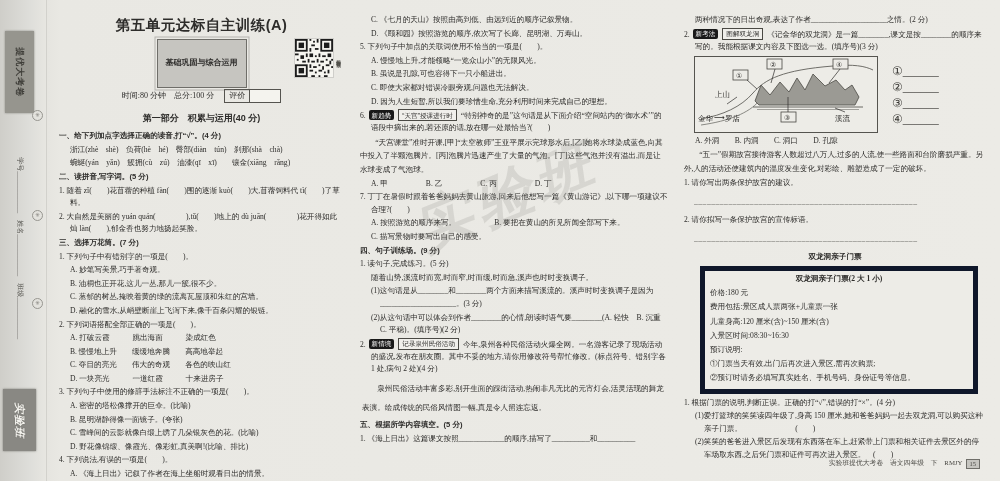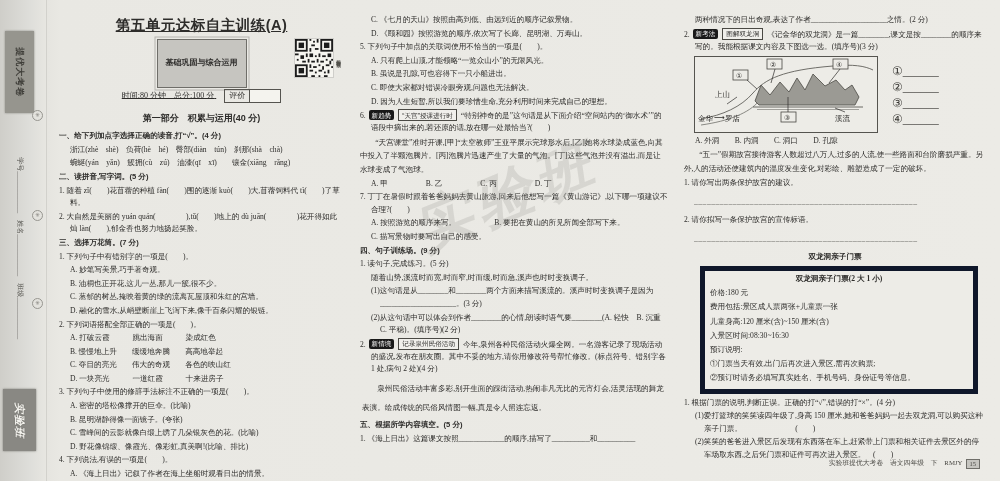--- a/index.html
+++ b/index.html
@@ -35,21 +35,21 @@
   .line{margin-bottom:1px;}
   .h{font-family:"Liberation Sans",sans-serif;font-weight:bold;}
   .n{padding-left:11px;text-indent:-11px;}
   .n2{padding-left:20px;text-indent:-9px;}
   .o{padding-left:21px;text-indent:-10px;}
   .c{text-align:center;font-family:"Liberation Sans",sans-serif;font-weight:bold;}
   .para{text-indent:2em;line-height:19px;margin:3px 0 2px 2px;}
   .para2{text-indent:2em;line-height:13.6px;}
   .blank{margin:7px 0 5px 10px;color:#55544f;letter-spacing:.5px;}
   
-  .head{position:relative;text-align:center;text-decoration:underline;}
+  .head{position:relative;text-align:center;}
   .title{font-family:"Liberation Sans",sans-serif;font-weight:bold;font-size:14.5px;line-height:18px;margin-top:12px;letter-spacing:.5px;}
   .sub-badge{display:inline-block;margin-top:5px;padding:17px 8px;font-family:"Liberation Sans",sans-serif;
     font-weight:bold;font-size:8px;background:#c6c5c0;border:1px solid #6f6e69;box-shadow:0 0 0 1.5px #e9e8e3,0 0 0 2.5px #b5b4af;}
   .meta{margin-top:1px;font-size:8px;}
   .eval{display:inline-flex;vertical-align:middle;margin-left:8px;border:1px solid #55544f;font-size:8px;}
   .eval .lab{padding:0 4px;border-right:1px solid #55544f;line-height:12px;}
   .eval .cell{width:30px;background:#f4f3ee;}
   .part{font-family:"Liberation Sans",sans-serif;font-weight:bold;font-size:9px;text-align:center;margin:9px 0 6px 0;}
   
   .qr{position:absolute;right:-2px;top:22px;width:52px;display:flex;}
@@ -197,21 +197,21 @@
         <div class="line o">B. 《记金华的双龙洞》先点出游览双龙洞的时间、地点,之后具体描写游览过程。</div>
       </div>
   </div>
 
   <div class="col col2">
     <div>
 
     <div class="line o">C. 《七月的天山》按照由高到低、由远到近的顺序记叙景物。</div>
         <div class="line o">D. 《颐和园》按照游览的顺序,依次写了长廊、昆明湖、万寿山。</div>
         <div class="line n">5. 下列句子中加点的关联词使用不恰当的一项是(　　)。</div>
-        <div class="line o">A. 只有爬上山顶,才能领略“一览众山小”的无限风光。</div>
+        <div class="line o">A. 慢慢地上升,才能领略“一览众山小”的无限风光。</div>
         <div class="line o">B. 虽说是孔隙,可也容得下一只小船进出。</div>
         <div class="line o">C. 即使大家都对错误冷眼旁观,问题也无法解决。</div>
         <div class="line o">D. 因为人生短暂,所以我们要珍惜生命,充分利用时间来完成自己的理想。</div>
       </div>
     <div class="line n">
       <span>6.</span>
       <span class="bdark">新趋势</span>
       <span class="bframe">“天宫”授课进行时</span>
       <span>“特别神奇的是”这句话是从下面介绍“空间站内的‘御水术’”的语段中摘出来的,若还原的话,放在哪一处最恰当?(　　)</span>
     </div>

